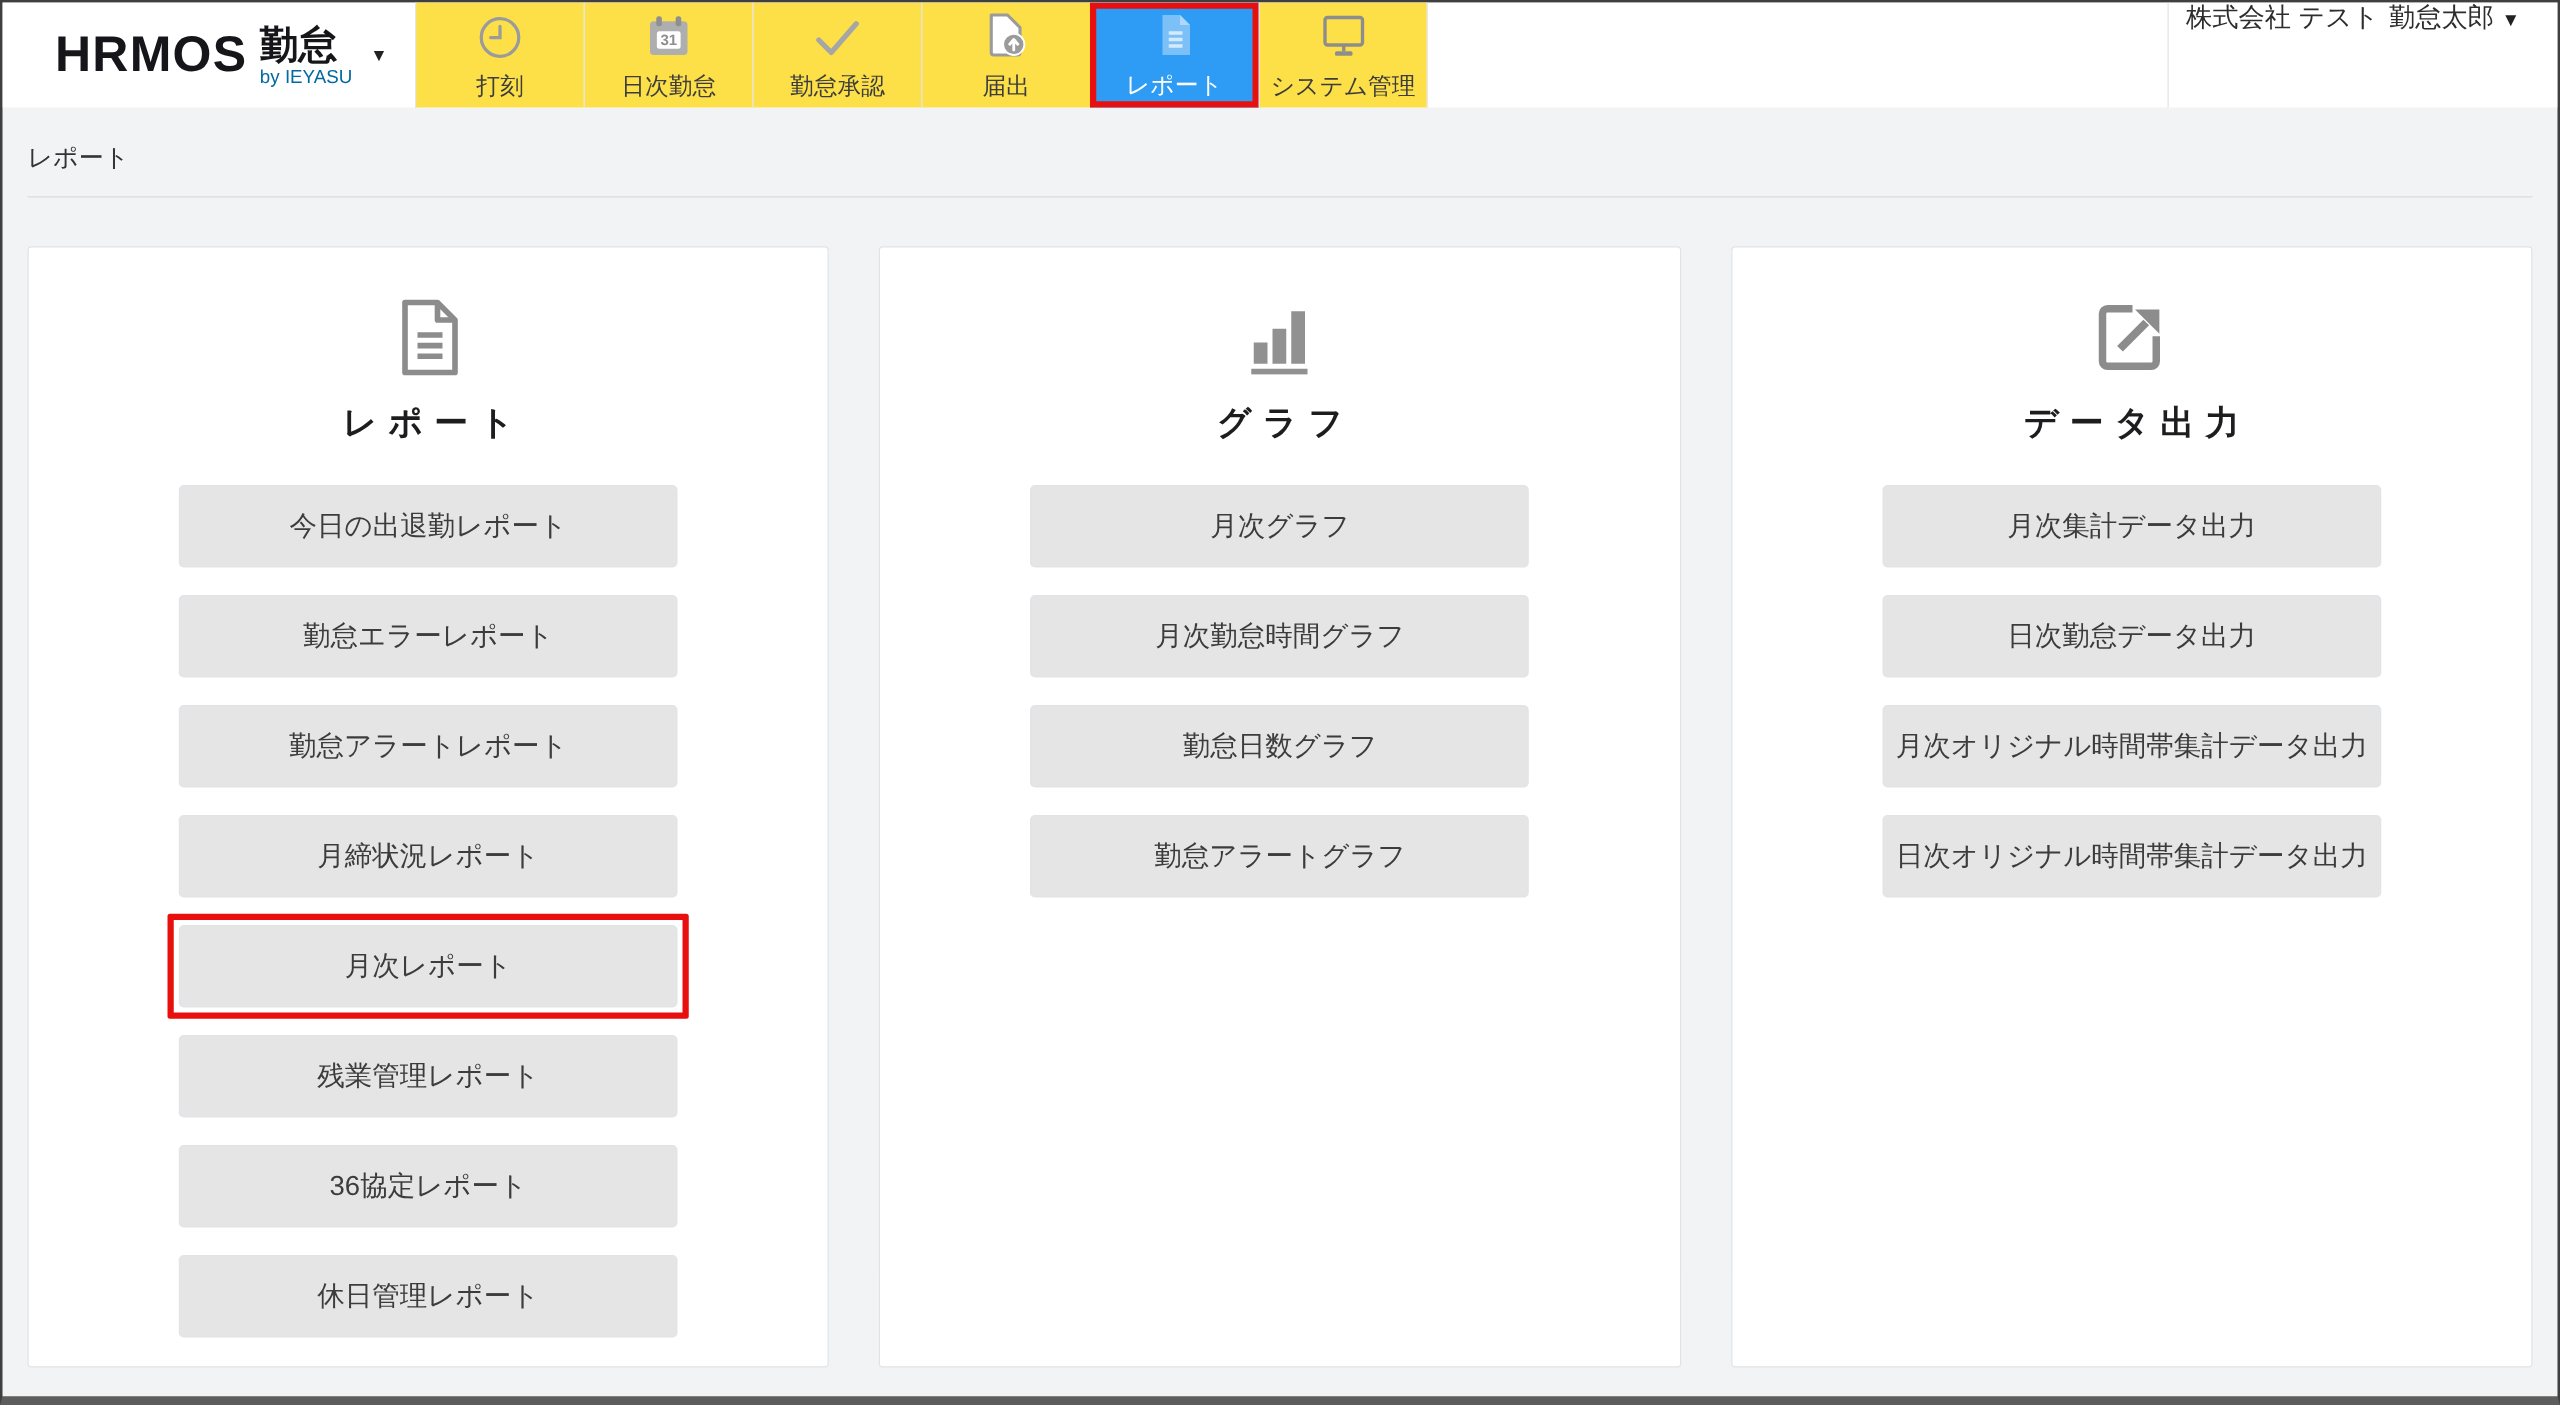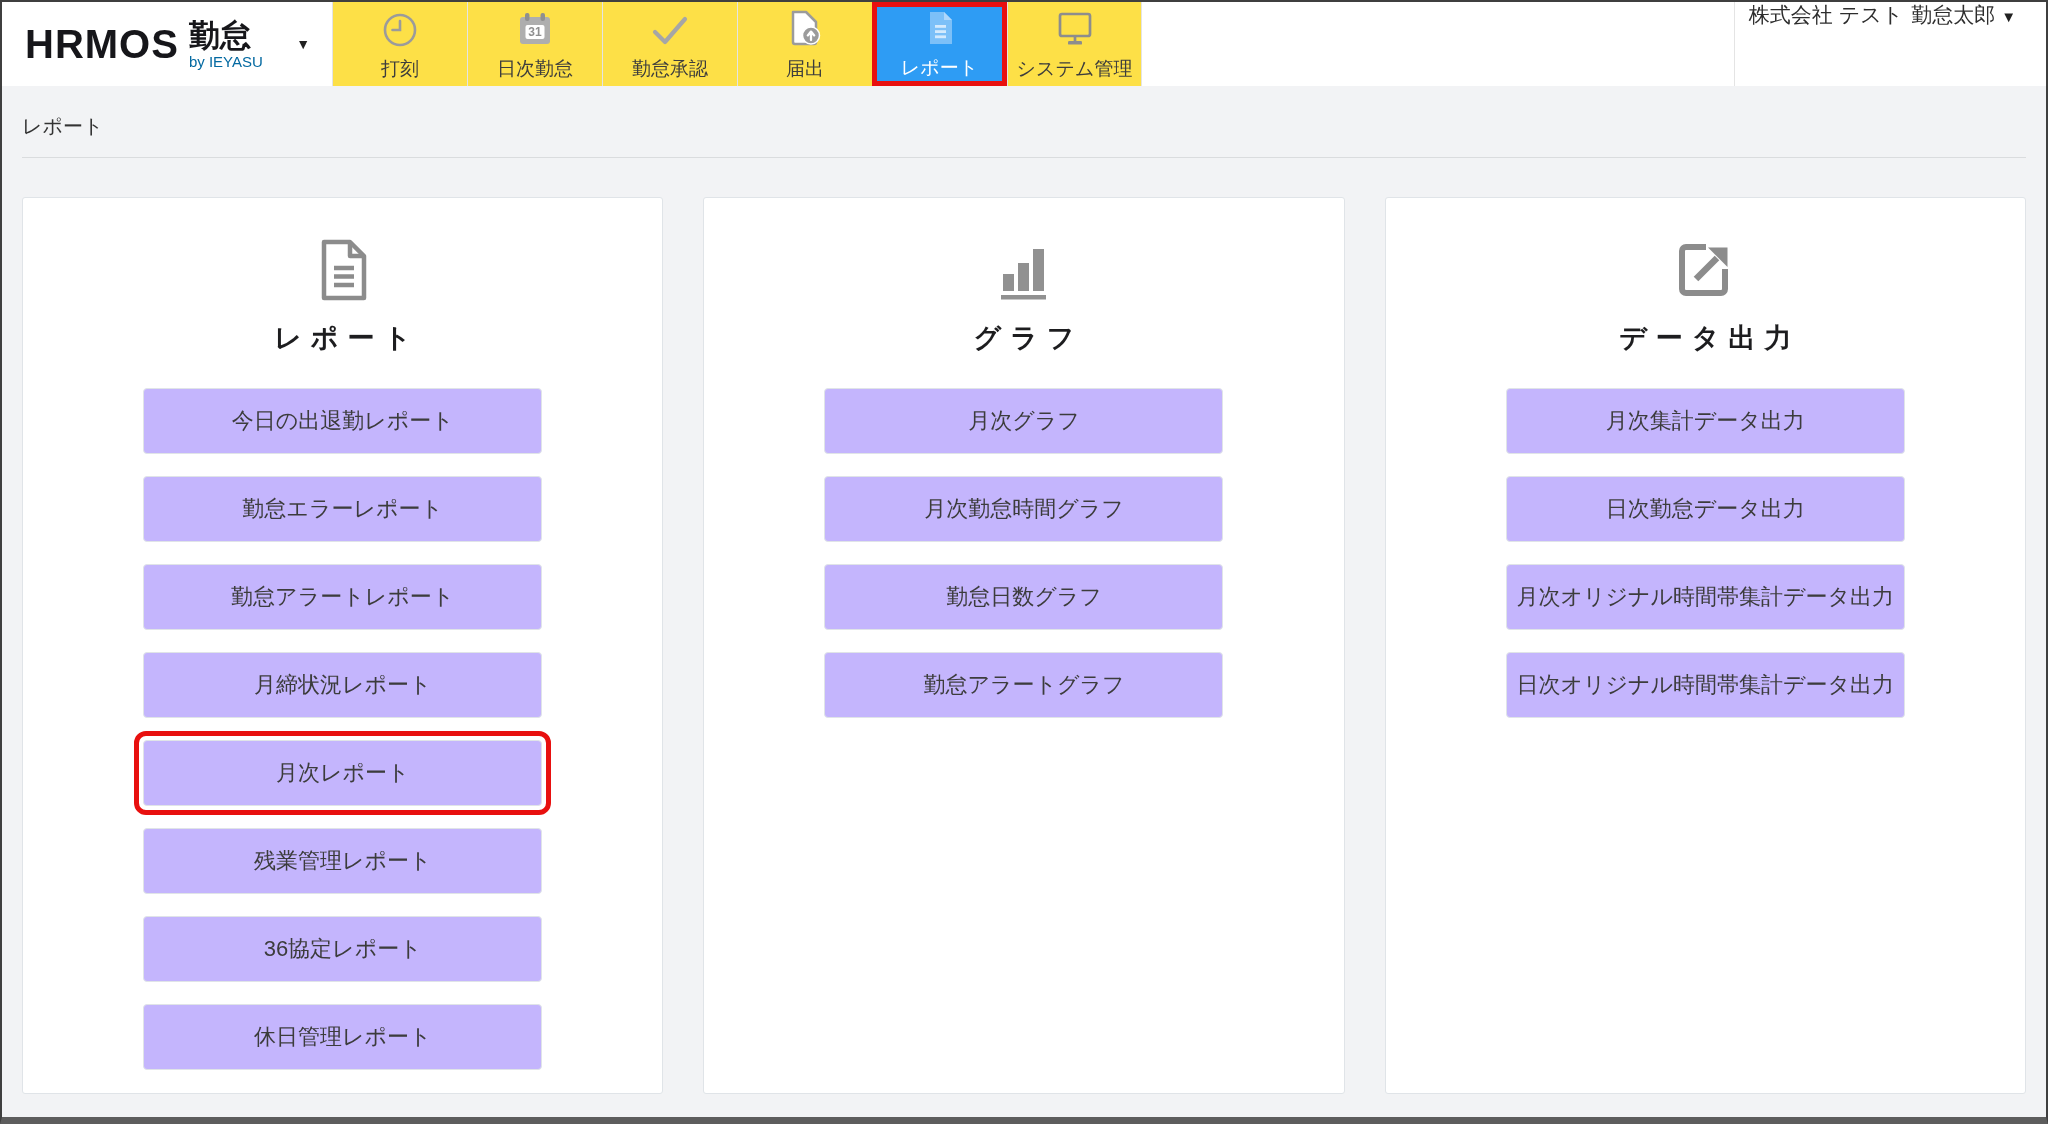--- a/index.html
+++ b/index.html
@@ -5,21 +5,21 @@
   * { margin:0; padding:0; box-sizing:border-box; }
   html,body { background:#e9eaec; }
   body { font-family:"Liberation Sans","DejaVu Sans",sans-serif; }
   #screen {
     position:relative; width:2048px; height:1124px;
     background:#f2f3f5; overflow:hidden;
     border:2px solid #3f3f3f; border-bottom:7px solid #5d5d5d;
   }
   
   .topbar { display:flex; align-items:stretch; height:84px; background:#ffffff; }
-  .logo-area { display:flex; align-items:center; width:330px; padding-left:23px; }
+  .logo-area { display:flex; align-items:center; width:330px; padding-left:42px; }
   .brand-word { font-size:40px; font-weight:800; letter-spacing:1px; color:#16161a; }
   .brand-sub { display:flex; flex-direction:column; margin-left:10px; line-height:1; }
   .brand-product { font-size:31px; font-weight:700; color:#16161a; }
   .brand-byline { font-size:15px; color:#0369a1; margin-top:3px; }
   .caret { font-size:14px; color:#222; }
   .logo-caret { margin-left:auto; margin-right:22px; cursor:pointer; }
   .tabs { display:flex; height:100%; }
   .tab {
     width:135px; height:100%; display:flex; flex-direction:column;
     align-items:center; justify-content:center; gap:7px;
@@ -48,27 +48,27 @@
     border:1px solid #e0e4e8; border-radius:3px;
     display:flex; flex-direction:column; align-items:center; padding-top:40px;
   }
   .card-icon { height:64px; display:flex; align-items:center; justify-content:center; }
   .card-title {
     margin-top:18px; font-size:27px; font-weight:700; color:#1d1d1f;
     letter-spacing:9px; text-indent:9px;
   }
   .card-buttons { margin-top:32px; display:flex; flex-direction:column; align-items:center; gap:22px; }
   .card-btn {
-    width:399px; height:66px; background:#c4b5fd;
+    width:399px; height:66px; background:#e5e5e5;
     border:1px solid #e0e4e8; border-radius:4px;
     display:flex; align-items:center; justify-content:center;
     font-size:22px; color:#3c3c3c; cursor:pointer; white-space:nowrap;
   }
   .annotation-box {
-    border:5px solid #e8100f; padding:4px; margin:-9px 0; border-radius:12px;
+    border:5px solid #e8100f; padding:4px; margin:-9px 0; border-radius:2px;
     display:flex;
   }
 </style>
 </head>
 <body>
 
 <div id="screen">
 
   <div class="topbar">
     <div class="logo-area">

